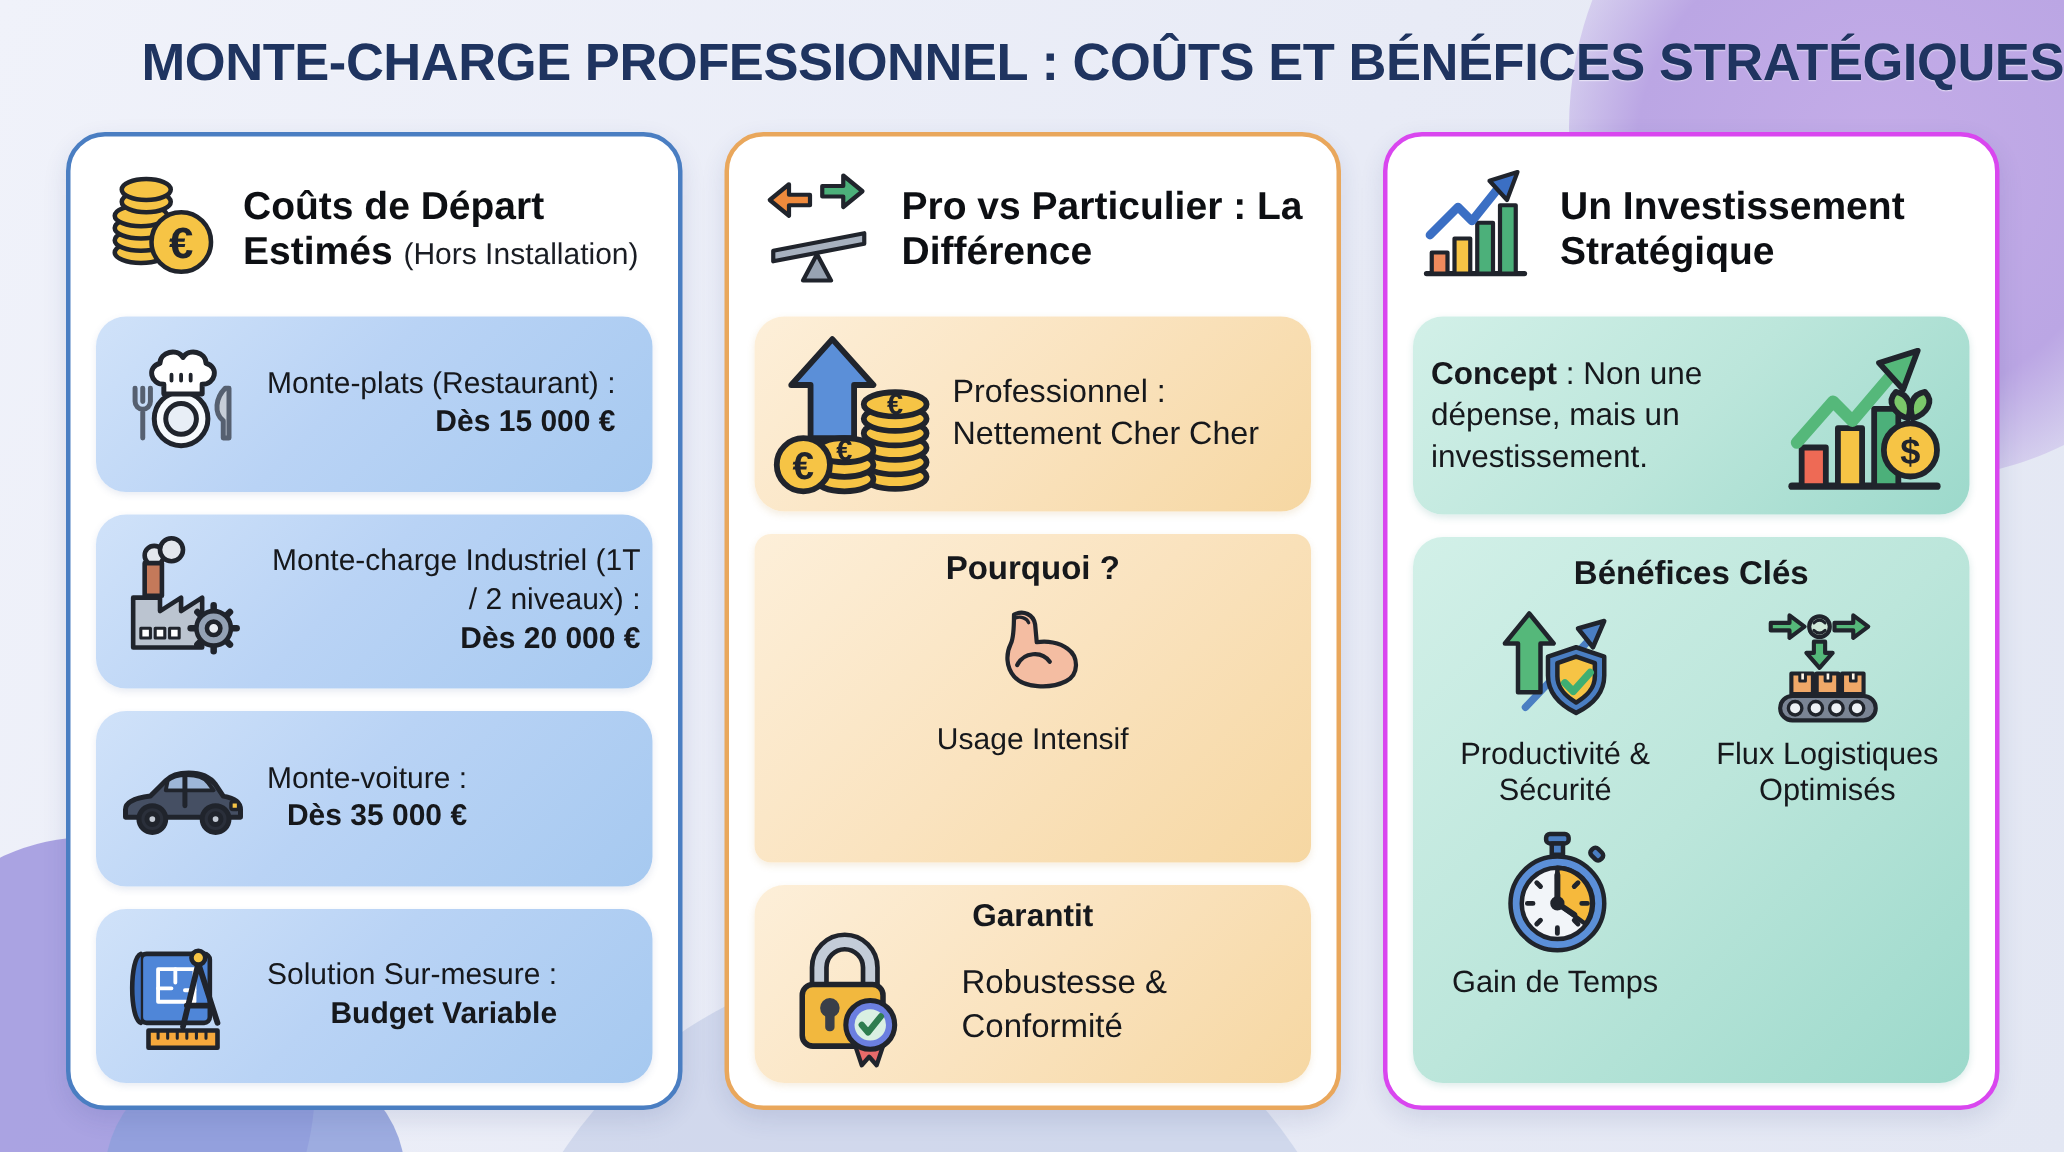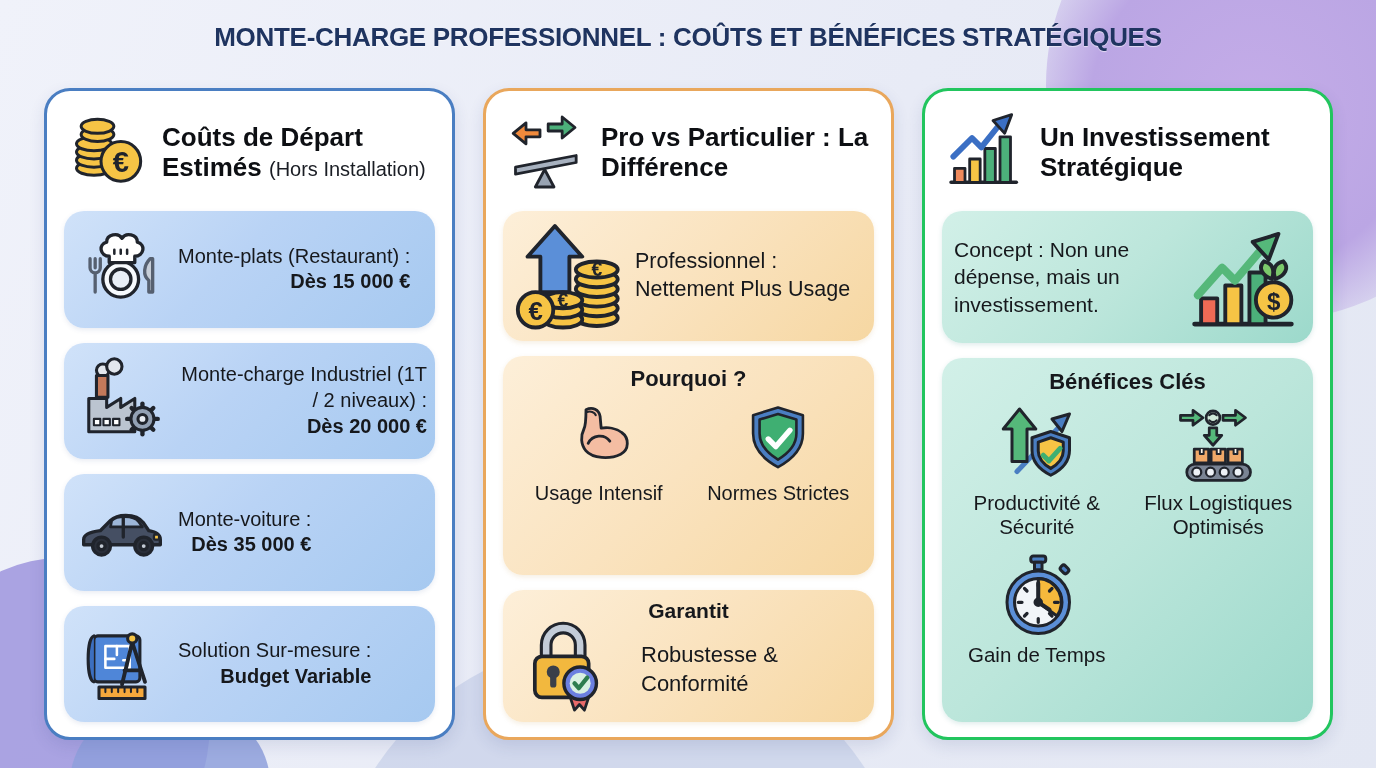--- a/index.html
+++ b/index.html
@@ -11,33 +11,33 @@
   }
   
   .blob { position:absolute; border-radius:50%; }
   .blob-tr { top:-150px; right:-130px; width:460px; height:470px;
     background:radial-gradient(circle at 45% 55%, #C4ACE8 0%, #BBA6E4 45%, rgba(187,166,228,0) 72%); }
   .blob-bl { left:-90px; bottom:-120px; width:300px; height:330px; background:#A29ADF; opacity:.9; }
   .blob-bc1 { left:70px; bottom:-100px; width:200px; height:170px; background:#8FA0DC; opacity:.85; }
   .blob-bc2 { left:330px; bottom:-430px; width:580px; height:560px; background:#CBD3EA; opacity:.8; }
 
   .main-title {
-    position:absolute; top:22px; left:0; width:100%; text-align:center;
-    font-size:26px; font-weight:800; letter-spacing:-.3px; color:#1F3460;
+    position:absolute; top:22px; left:0; width:100%; text-align:right;
+    font-size:35px; font-weight:800; letter-spacing:-.3px; color:#1F3460;
     text-shadow:0 1px 1px rgba(255,255,255,.6);
   }
 
   .card {
     position:absolute; top:88px; width:411px; height:652px; background:#fff;
     border-radius:26px; padding:15px 17px; display:flex; flex-direction:column; gap:15px;
     box-shadow:0 6px 16px rgba(40,60,120,.12);
   }
   #card-costs      { left:44px;  border:3px solid #4A7EC2; }
   #card-comparison { left:483px; border:3px solid #E9A75C; }
-  #card-investment { left:922px; border:3px solid #22c55e; }
+  #card-investment { left:922px; border:3px solid #d946ef; }
 
   .card-header { display:flex; align-items:center; gap:12px; flex:0 0 90px; padding:2px 2px 0; }
   .hicon { width:84px; height:84px; flex:none; }
   .card-title { font-size:26px; font-weight:700; line-height:1.16; color:#0D0F13; }
   .title-note { font-weight:400; font-size:20px; color:#1A1D24; }
 
   
   .cost-item { flex:1 1 0; border-radius:20px; display:flex; align-items:center; gap:6px; padding:0 8px;
     background:linear-gradient(135deg,#D0E2F9 0%,#B9D3f5 45%,#A6C9F0 100%);
     box-shadow:0 2px 5px rgba(70,100,160,.12);text-align:right; }
@@ -45,37 +45,37 @@
   .cost-icon svg { width:92px; height:92px; }
   .cost-text { font-size:20px; line-height:1.28; }
   .cost-value { font-weight:700; }
 
   
   .mid-box { border-radius:20px; background:linear-gradient(135deg,#FDEFD9 0%,#FAE3BF 50%,#F6D7A2 100%);
     box-shadow:0 2px 5px rgba(190,140,60,.15); }
   .sec-pro { flex:0 0 130px; display:flex; align-items:center; gap:6px; padding:0 10px; }
   .pro-icon { width:116px; height:116px; flex:none; }
   .pro-text { font-size:21.5px; line-height:1.3; }
-  .sec-why { flex:1 1 0; padding:10px 6px 0; }
+  .sec-why { flex:1 1 0; padding:10px 6px 0;border-radius:11px; }
   .why-title { text-align:center; font-weight:700; font-size:22px; }
   .why-row { display:flex; margin-top:8px; }
   .why-col { flex:1 1 0; text-align:center; }
   .why-col svg { width:78px; height:78px; }
   .why-label { font-size:20px; line-height:1.15; margin-top:4px; }
   .sec-guar { flex:0 0 132px; position:relative; display:flex; align-items:center; gap:24px; padding:0 12px; }
   .guar-title { position:absolute; top:9px; left:0; right:0; text-align:center; font-weight:700; font-size:21px; }
   .guar-icon { width:102px; height:102px; flex:none; margin-top:12px; }
   .guar-value { font-weight:400; font-size:22px; line-height:1.3; margin-top:28px; }
 
   
   .inv-box { border-radius:20px; background:linear-gradient(135deg,#D2F0E8 0%,#BCE6DB 50%,#9CD9CB 100%);
     box-shadow:0 2px 5px rgba(40,130,120,.15); }
   .sec-concept { flex:0 0 132px; display:flex; align-items:center; gap:6px; padding:0 12px; }
   .concept-text { flex:1; font-size:21px; line-height:1.3; }
-  .concept-bold { font-weight:400; }
+  .concept-bold { font-weight:700; }
   .concept-icon { width:116px; height:112px; flex:none; }
   .sec-benefits { flex:1 1 0; padding:11px 4px 0; }
   .ben-title { text-align:center; font-weight:700; font-size:22px; }
   .ben-grid { display:grid; grid-template-columns:1fr 1fr; row-gap:12px; margin-top:4px; }
   .ben-cell { text-align:center; }
   .ben-cell svg { width:92px; height:90px; }
   .ben-label { font-size:20.5px; line-height:1.18; margin-top:2px; }
 
   svg { display:block; margin:0 auto; }
   svg text { font-family:"Liberation Sans", sans-serif; }
@@ -231,45 +231,35 @@
           <ellipse cx="31" cy="63" rx="12" ry="5"></ellipse>
             <ellipse cx="31" cy="57" rx="12" ry="5"></ellipse>
           <ellipse cx="31" cy="51" rx="12" ry="5"></ellipse>
           <circle cx="14" cy="57" r="11"></circle>
         </g>
         <text x="14" y="63" font-size="16" font-weight="bold" text-anchor="middle" fill="#20242C" stroke="none">€</text>
         <text x="52" y="36" font-size="12" font-weight="bold" text-anchor="middle" fill="#20242C" stroke="none">€</text>
         <text x="31" y="55" font-size="12" font-weight="bold" text-anchor="middle" fill="#20242C" stroke="none">€</text>
       </svg>
     </span>
-    <div class="pro-text">Professionnel : Nettement Plus Usage</div>
+    <div class="pro-text">Professionnel : Nettement Cher Cher</div>
   </div>
 
   <div class="mid-box sec-why">
     <div class="why-title">Pourquoi ?</div>
     <div class="why-row">
       <div class="why-col">
         <span>
           <svg viewBox="0 0 72 72" stroke="#20242C" stroke-width="2.6" stroke-linejoin="round" stroke-linecap="round">
             <path d="M24 9c6-3 12 0 13 6l1 11c6-1 14 0 19 4 7 5 7 16-1 20-10 5-26 4-32-3-5-6-5-14-2-20 2-4 2-12 2-18z" fill="#F4BDA2"></path>
             <path d="M25 11c3-1 7 0 8 3" fill="none" stroke-width="2"></path>
             <path d="M26 40c4-8 15-9 20-2" fill="none"></path>
           </svg>
         </span>
         <div class="why-label">Usage Intensif</div>
-      </div>
-      <div class="why-col">
-        <span>
-          <svg viewBox="0 0 72 72" stroke="#20242C" stroke-width="2.4" stroke-linejoin="round" stroke-linecap="round">
-            <path d="M36 7l23 7v17c0 14-10 24-23 31C23 55 13 45 13 31V14z" fill="#4A7EC2"></path>
-            <path d="M36 13l17 5v13c0 11-7 18-17 24-10-6-17-13-17-24V18z" fill="#3FAF72"></path>
-            <path d="M27 36l7 7 13-15" fill="none" stroke="#FFFFFF" stroke-width="5"></path>
-          </svg>
-        </span>
-        <div class="why-label">Normes Strictes</div>
       </div>
     </div>
   </div>
 
   <div class="mid-box sec-guar">
     <div class="guar-title">Garantit</div>
     <span class="guar-icon">
       <svg viewBox="0 0 72 72" stroke-linejoin="round" stroke-linecap="round">
         <path d="M22 34v-10a12 12 0 0 1 24 0v10" fill="none" stroke="#20242C" stroke-width="9"></path>
         <path d="M22 34v-10a12 12 0 0 1 24 0v10" fill="none" stroke="#C3CCD8" stroke-width="4.6"></path>

